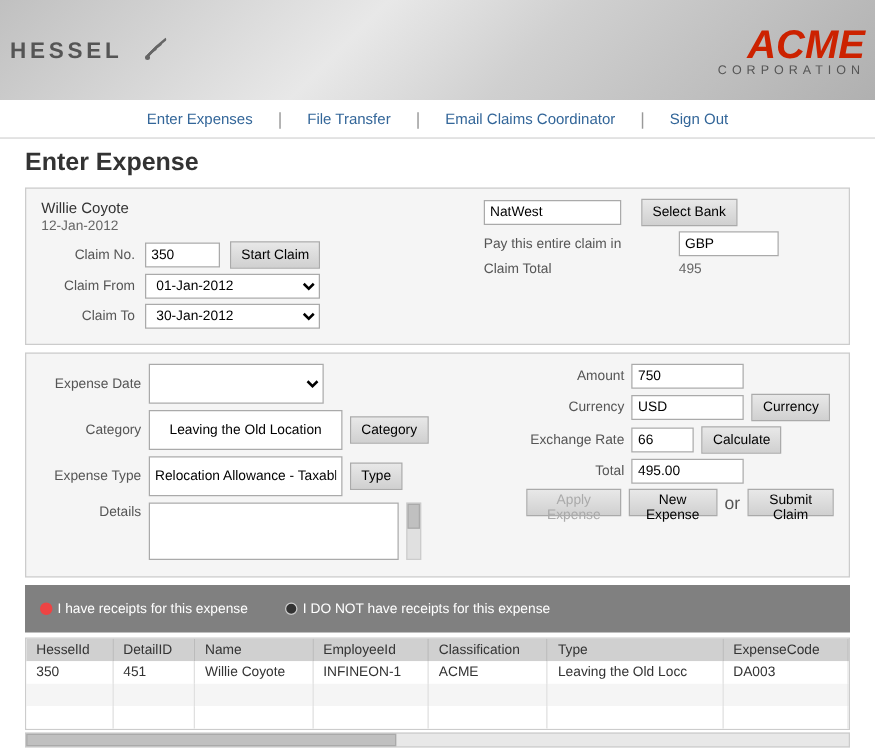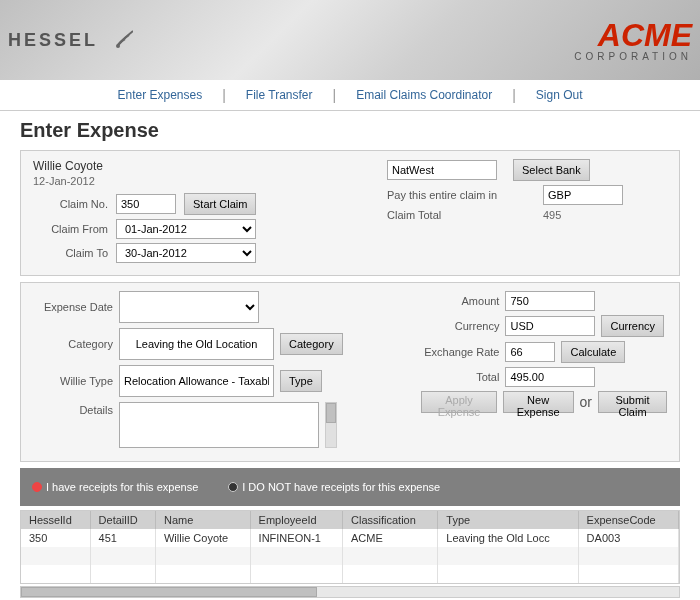--- a/index.html
+++ b/index.html
@@ -403,21 +403,21 @@
           <select class="exp-input" style="width:140px;">
             <option></option>
           </select>
         </div>
         <div class="exp-row">
           <span class="exp-label">Category</span>
           <input class="exp-input" style="width: 155px;" type="text" value="Leaving the Old Location">
           <button class="btn">Category</button>
         </div>
         <div class="exp-row">
-          <span class="exp-label">Willie Type</span>
+          <span class="exp-label">Expense Type</span>
           <input class="exp-input" style="width: 155px;" type="text" value="Relocation Allowance - Taxable">
           <button class="btn">Type</button>
         </div>
         <div class="exp-row" style="align-items:flex-start;">
           <span class="exp-label" style="margin-top:2px;">Details</span>
           <textarea class="details-textarea" style=""></textarea>
           <div class="scrollbar-stub">
             <div style="width:10px;height:20px;background:#c0c0c0;border:1px solid #aaa;margin-top:0;"></div>
           </div>
         </div>

